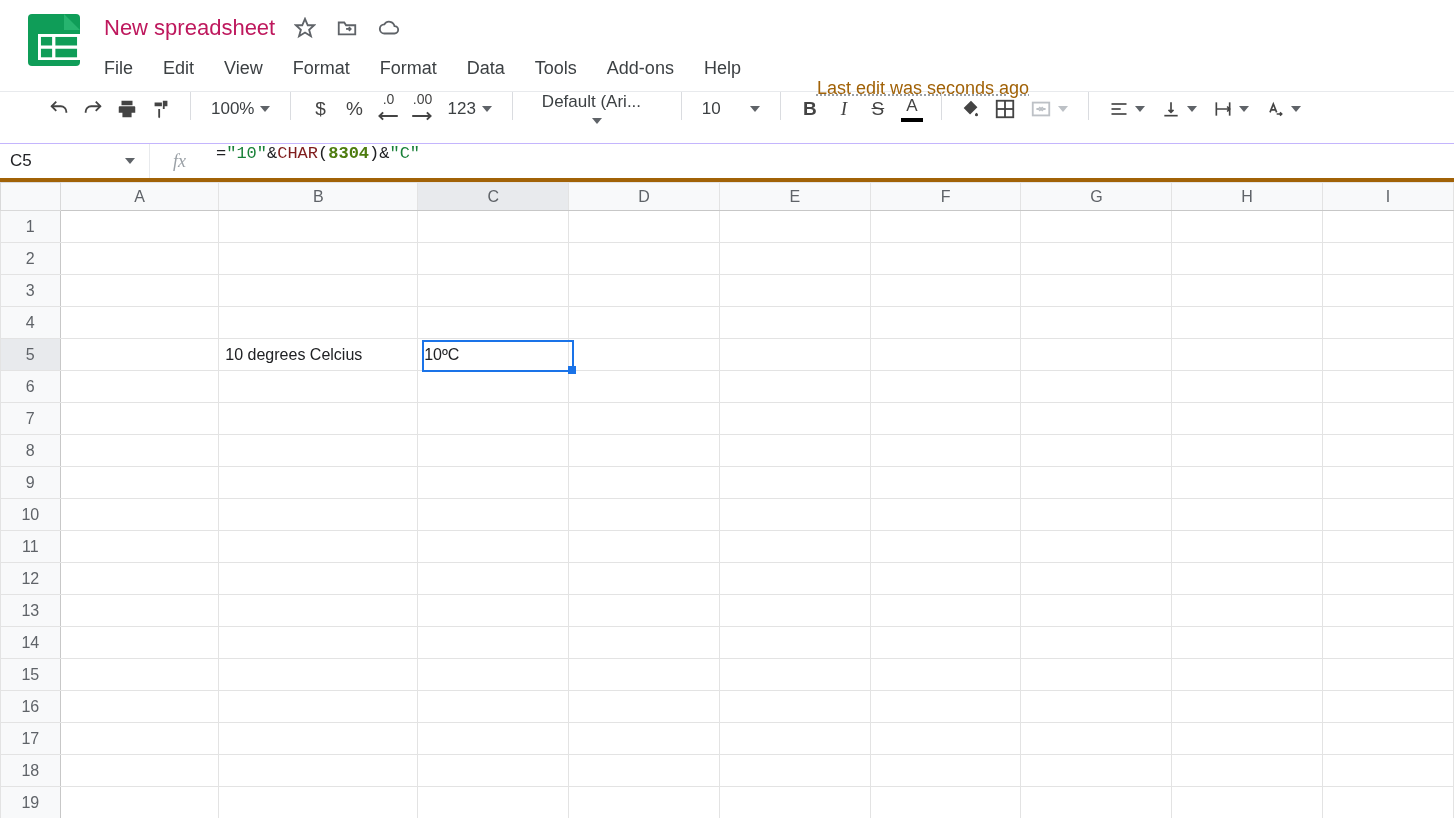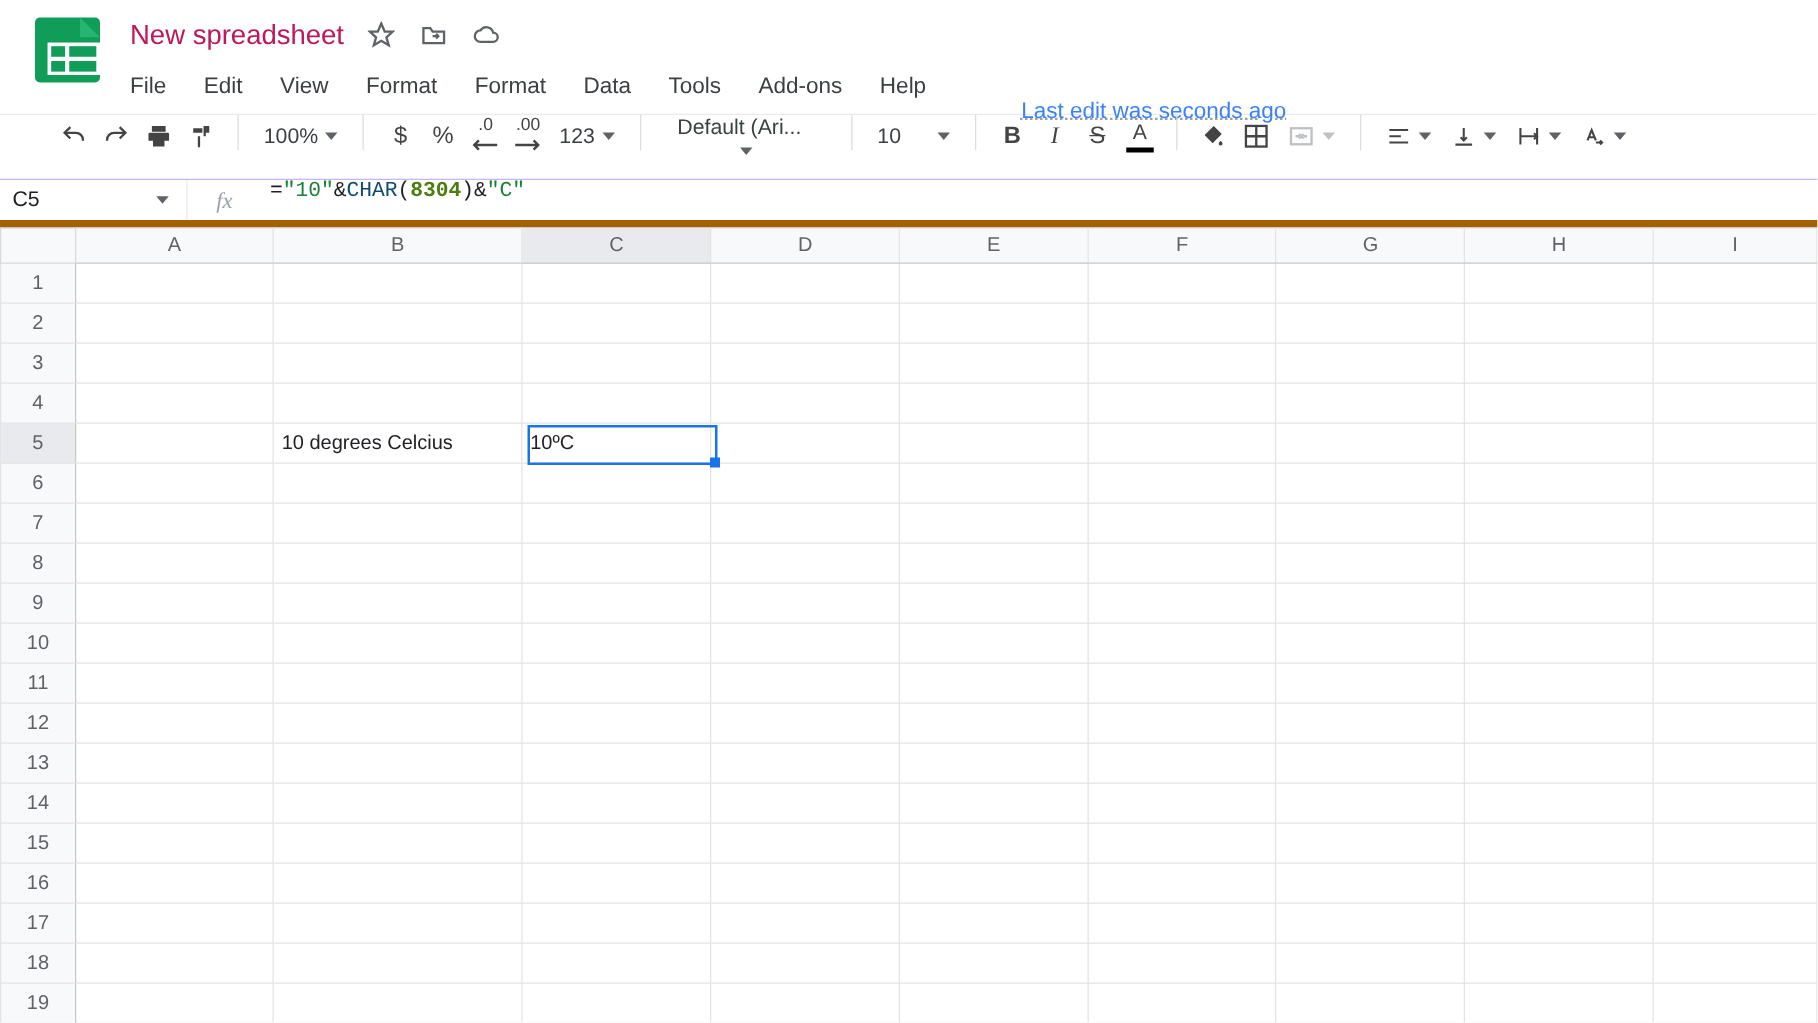--- a/index.html
+++ b/index.html
@@ -39,21 +39,21 @@
   .title-block { flex: 1; }
   .title-row { display: flex; align-items: center; gap: 18px; height: 40px; }
   .doc-title {
     font-size: 22px; color: #be185d; font-weight: 400;
   }
   .title-icon { width: 24px; height: 24px; color: #5f6368; display:flex; align-items:center; justify-content:center;}
   .title-icon svg { width: 22px; height: 22px; }
   .menu-row { display: flex; align-items: center; gap: 30px; height: 40px; font-size: 18px; color: #3c4043; }
   .menu-item { cursor: pointer; }
   .last-edit {
-    color: #3b82f6; text-decoration: underline dotted #9aa0a6; margin-top: 40px;
+    color: #a16207; text-decoration: underline dotted #9aa0a6; margin-top: 40px;
   }
   
   .toolbar {
     display: flex;
     height: 52px;
     padding: 0 44px;
     border-bottom: 1px solid #c4b5fd;
     gap: 4px;
     font-size: 17px;
     color: #3c4043;
@@ -78,42 +78,42 @@
   .font-select { width: 140px; overflow: hidden; white-space: nowrap; text-overflow: ellipsis; flex-direction: column; }
   .fontsize-select { width: 70px; }
   .text-color-underline {
     display:flex; flex-direction:column; align-items:center; gap:2px;
   }
   .tcu-bar { width:22px; height:4px; background:#000; }
   
   .formula-bar {
     display: flex;
     height: 38px;
-    border-bottom: 6px solid #a16207;
+    border-bottom: 4px solid #a16207;
   }
   .name-box {
     width: 150px; height: 100%;
     display: flex; align-items: center; justify-content: space-between;
     padding: 0 14px 0 10px;
     border-right: 1px solid #e8eaed;
     font-size: 17px;
   }
   .nb-caret { margin-left: auto; }
   .fx-label {
     width: 60px; display:flex; align-items:center; justify-content:center;
     font-style: italic; font-family: Georgia, serif; color:#9aa0a6; font-size:18px;
     border-right: 1px solid transparent;
   }
   .formula-input {
     flex:1; height:100%; border:none; outline:none;
     font-family: "Courier New", monospace; font-size: 17px;
     padding: 0 6px; color:#202124;
   }
   .formula-input .str { color:#188038; }
-  .formula-input .fn  { color:#0c4a6e; }
+  .formula-input .fn  { color:#7f1d1d; }
   .formula-input .num { color:#4d7c0f;font-weight:bold; }
   
   .grid-container { position: relative; }
   .sheet { border-collapse: collapse; table-layout: fixed; }
   .sheet th, .sheet td {
     border: 1px solid #e3e3e3;
     font-weight: 400;
     font-size: 16px;
   }
   .sheet thead th {

